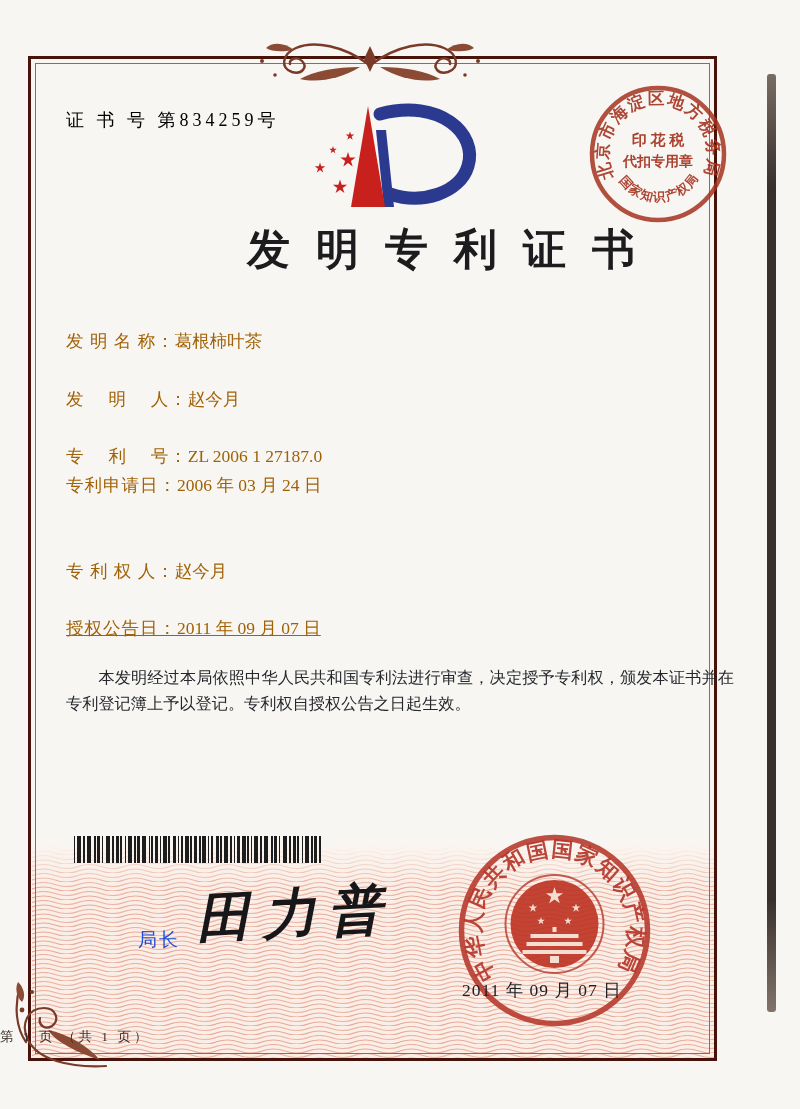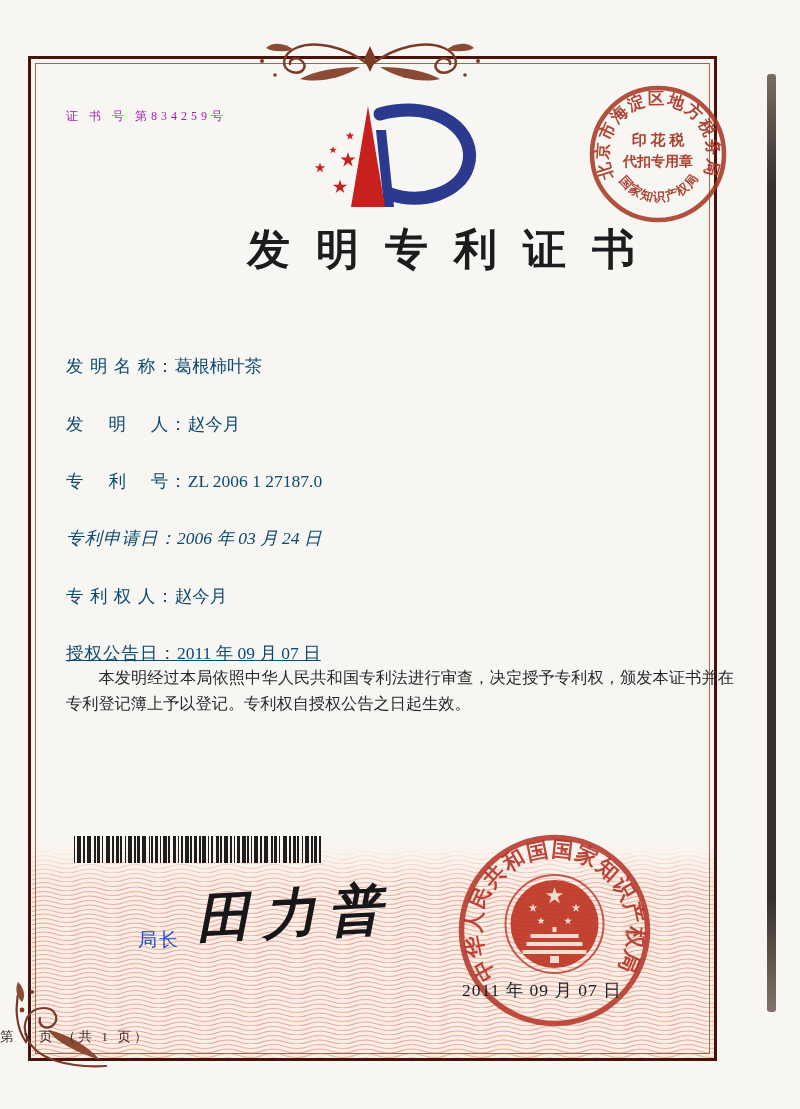--- a/index.html
+++ b/index.html
@@ -14,29 +14,29 @@
   .frame-outer{
     left:28px;top:56px;width:689px;height:1005px;
     border:3px solid #47130b;box-sizing:border-box;
   }
   .frame-inner{
     left:4px;top:4px;right:4px;bottom:4px;position:absolute;
     border:1px solid #9a6948;
   }
   
   .cert-no{
-    left:66px;top:108px;font-size:12px;letter-spacing:4px;color:#a21caf;
+    left:66px;top:108px;font-size:18px;letter-spacing:4px;color:#000000;
   }
   .title{
     left:0;top:221px;width:800px;text-align:center;
     font-size:43px;font-weight:bold;color:#1c1c1e;
     letter-spacing:26px;text-indent:26px;padding-left:41px;
   }
   
-  .field{left:66px;font-size:17.5px;color:#0c4a6e;white-space:nowrap;margin-top:25px;}
+  .field{left:66px;font-size:17.5px;color:#a16207;white-space:nowrap;}
   .field .lab{letter-spacing:1px;}
   
   .bodytext{
     left:66px;top:649px;width:668px;font-size:16.2px;line-height:26px;
     text-align:justify;color:#26282d;margin-top:16px;
   }
   .bodytext p{margin:0 0 2px 0;text-indent:2em;}
   
   .sig-label{left:138px;top:927px;font-size:19px;letter-spacing:2px;color:#1d4ed8;}
   .sig-name{
@@ -142,21 +142,21 @@
 
 <div class="abs field z4" style="top:329px;">
   <span class="lab">发 明 名 称：</span><span>葛根柿叶茶</span>
 </div>
 <div class="abs field z4" style="top:387px;">
   <span class="lab">发　 明　 人：</span><span>赵今月</span>
 </div>
 <div class="abs field z4" style="top:444px;">
   <span class="lab">专　 利　 号：</span><span>ZL 2006 1 27187.0</span>
 </div>
-<div class="abs field z4" style="top:501px;font-style:italic;">
+<div class="abs field z4" style="top:473px;">
   <span class="lab">专利申请日：</span><span>2006 年 03 月 24 日</span>
 </div>
 <div class="abs field z4" style="top:559px;">
   <span class="lab">专 利 权 人：</span><span>赵今月</span>
 </div>
 <div class="abs field z4" style="top:616px;text-decoration:underline;">
   <span class="lab">授权公告日：</span><span>2011 年 09 月 07 日</span>
 </div>
 
 <div class="abs bodytext z4">

